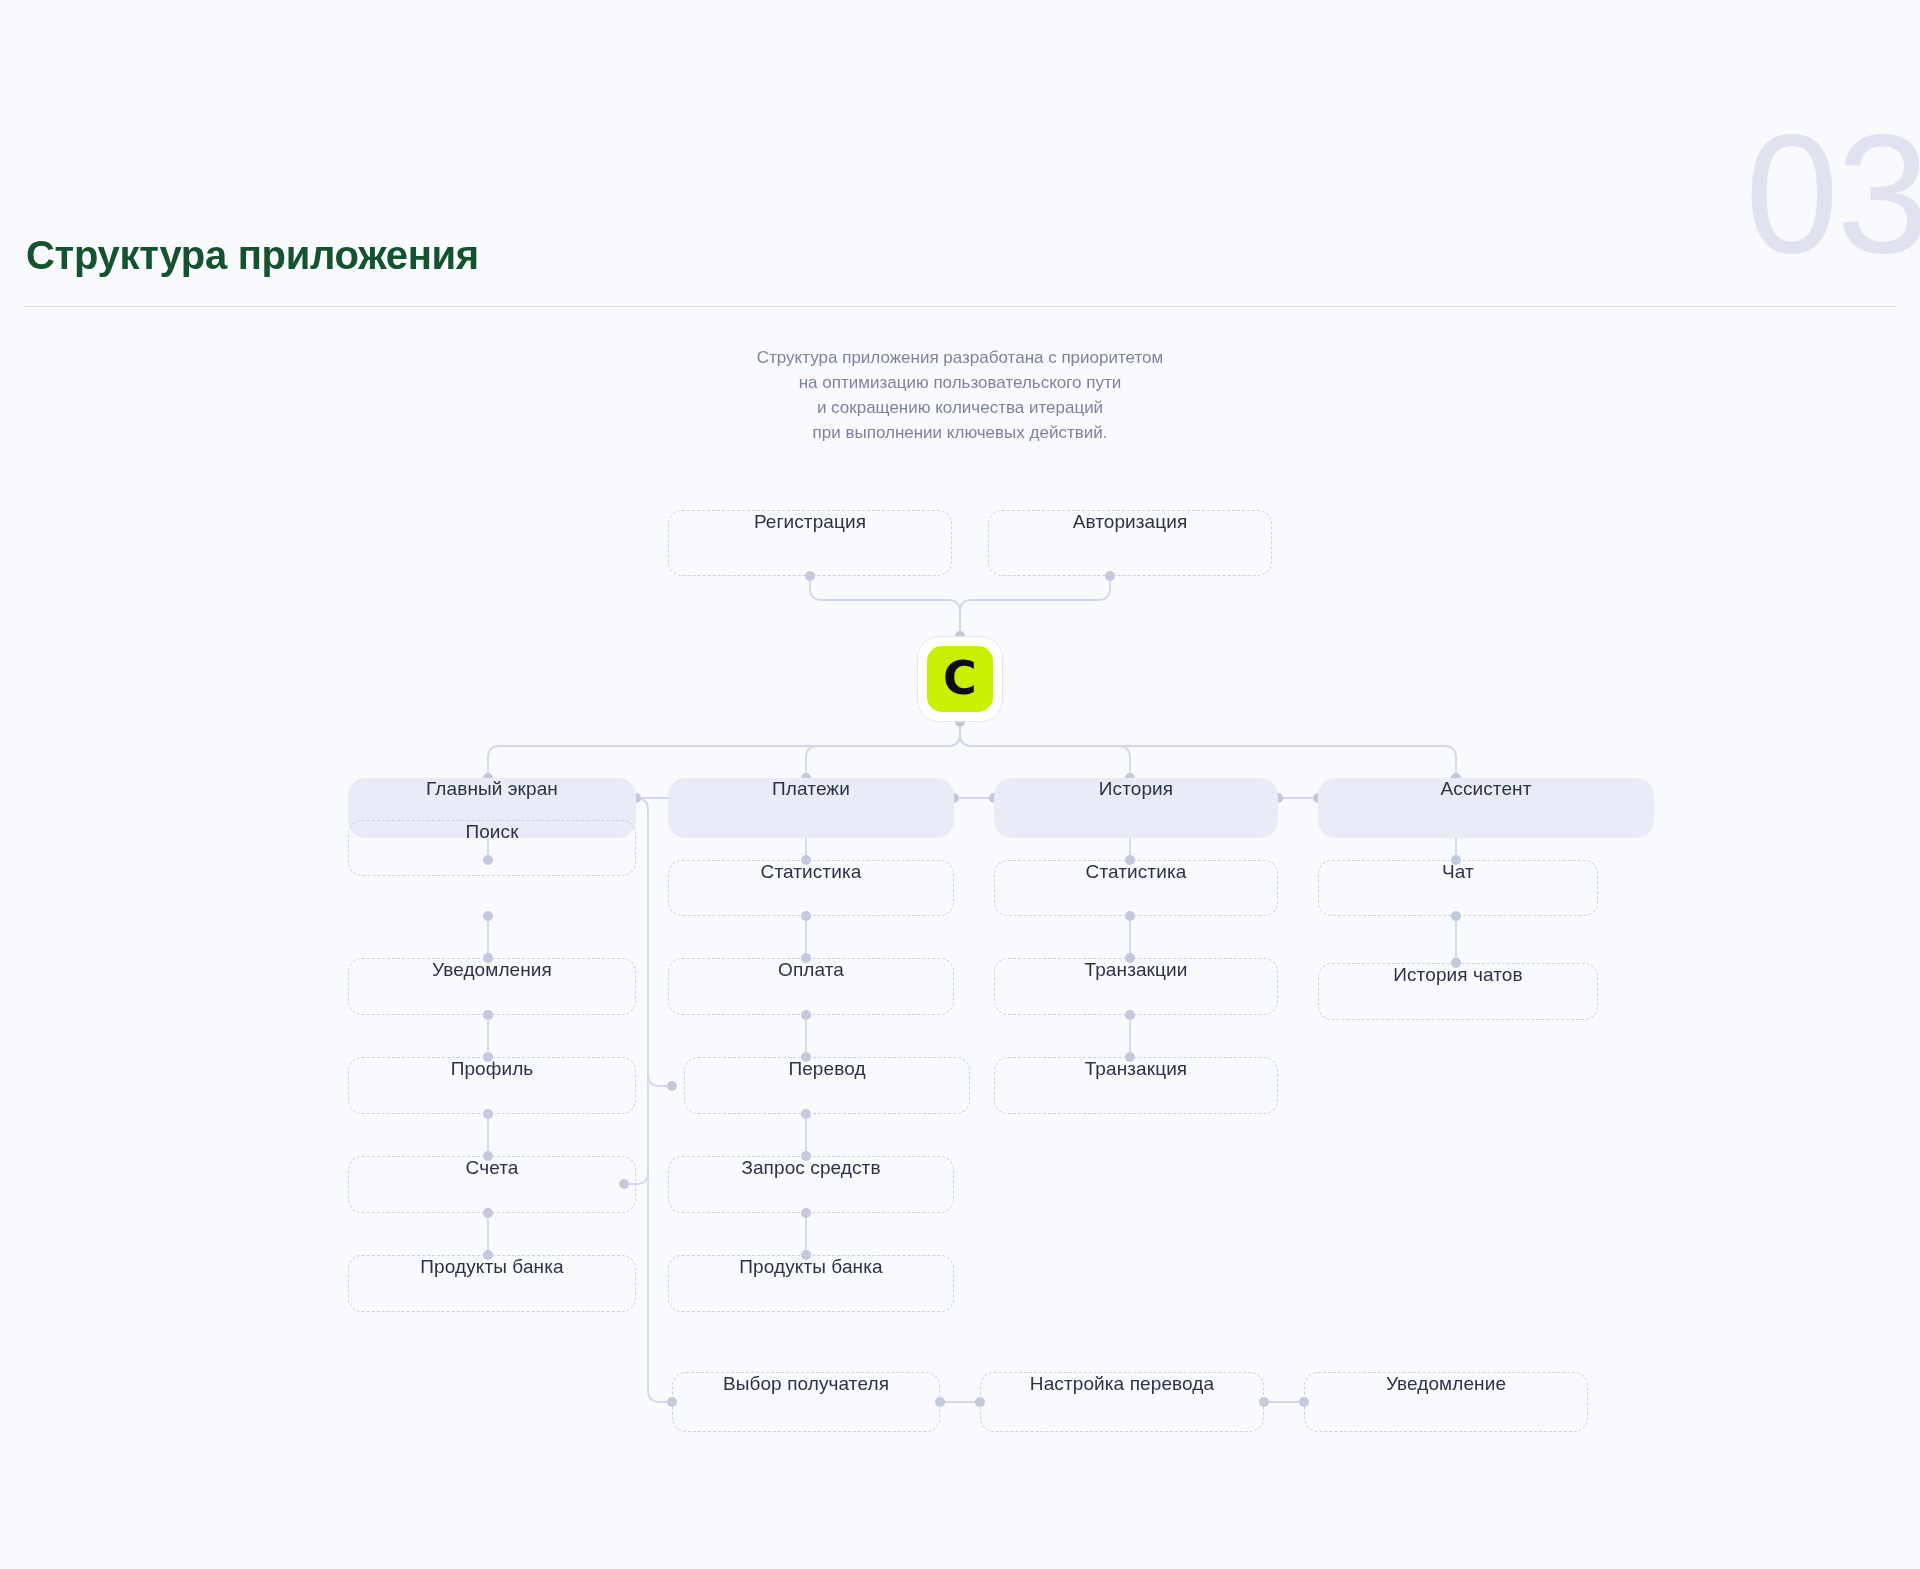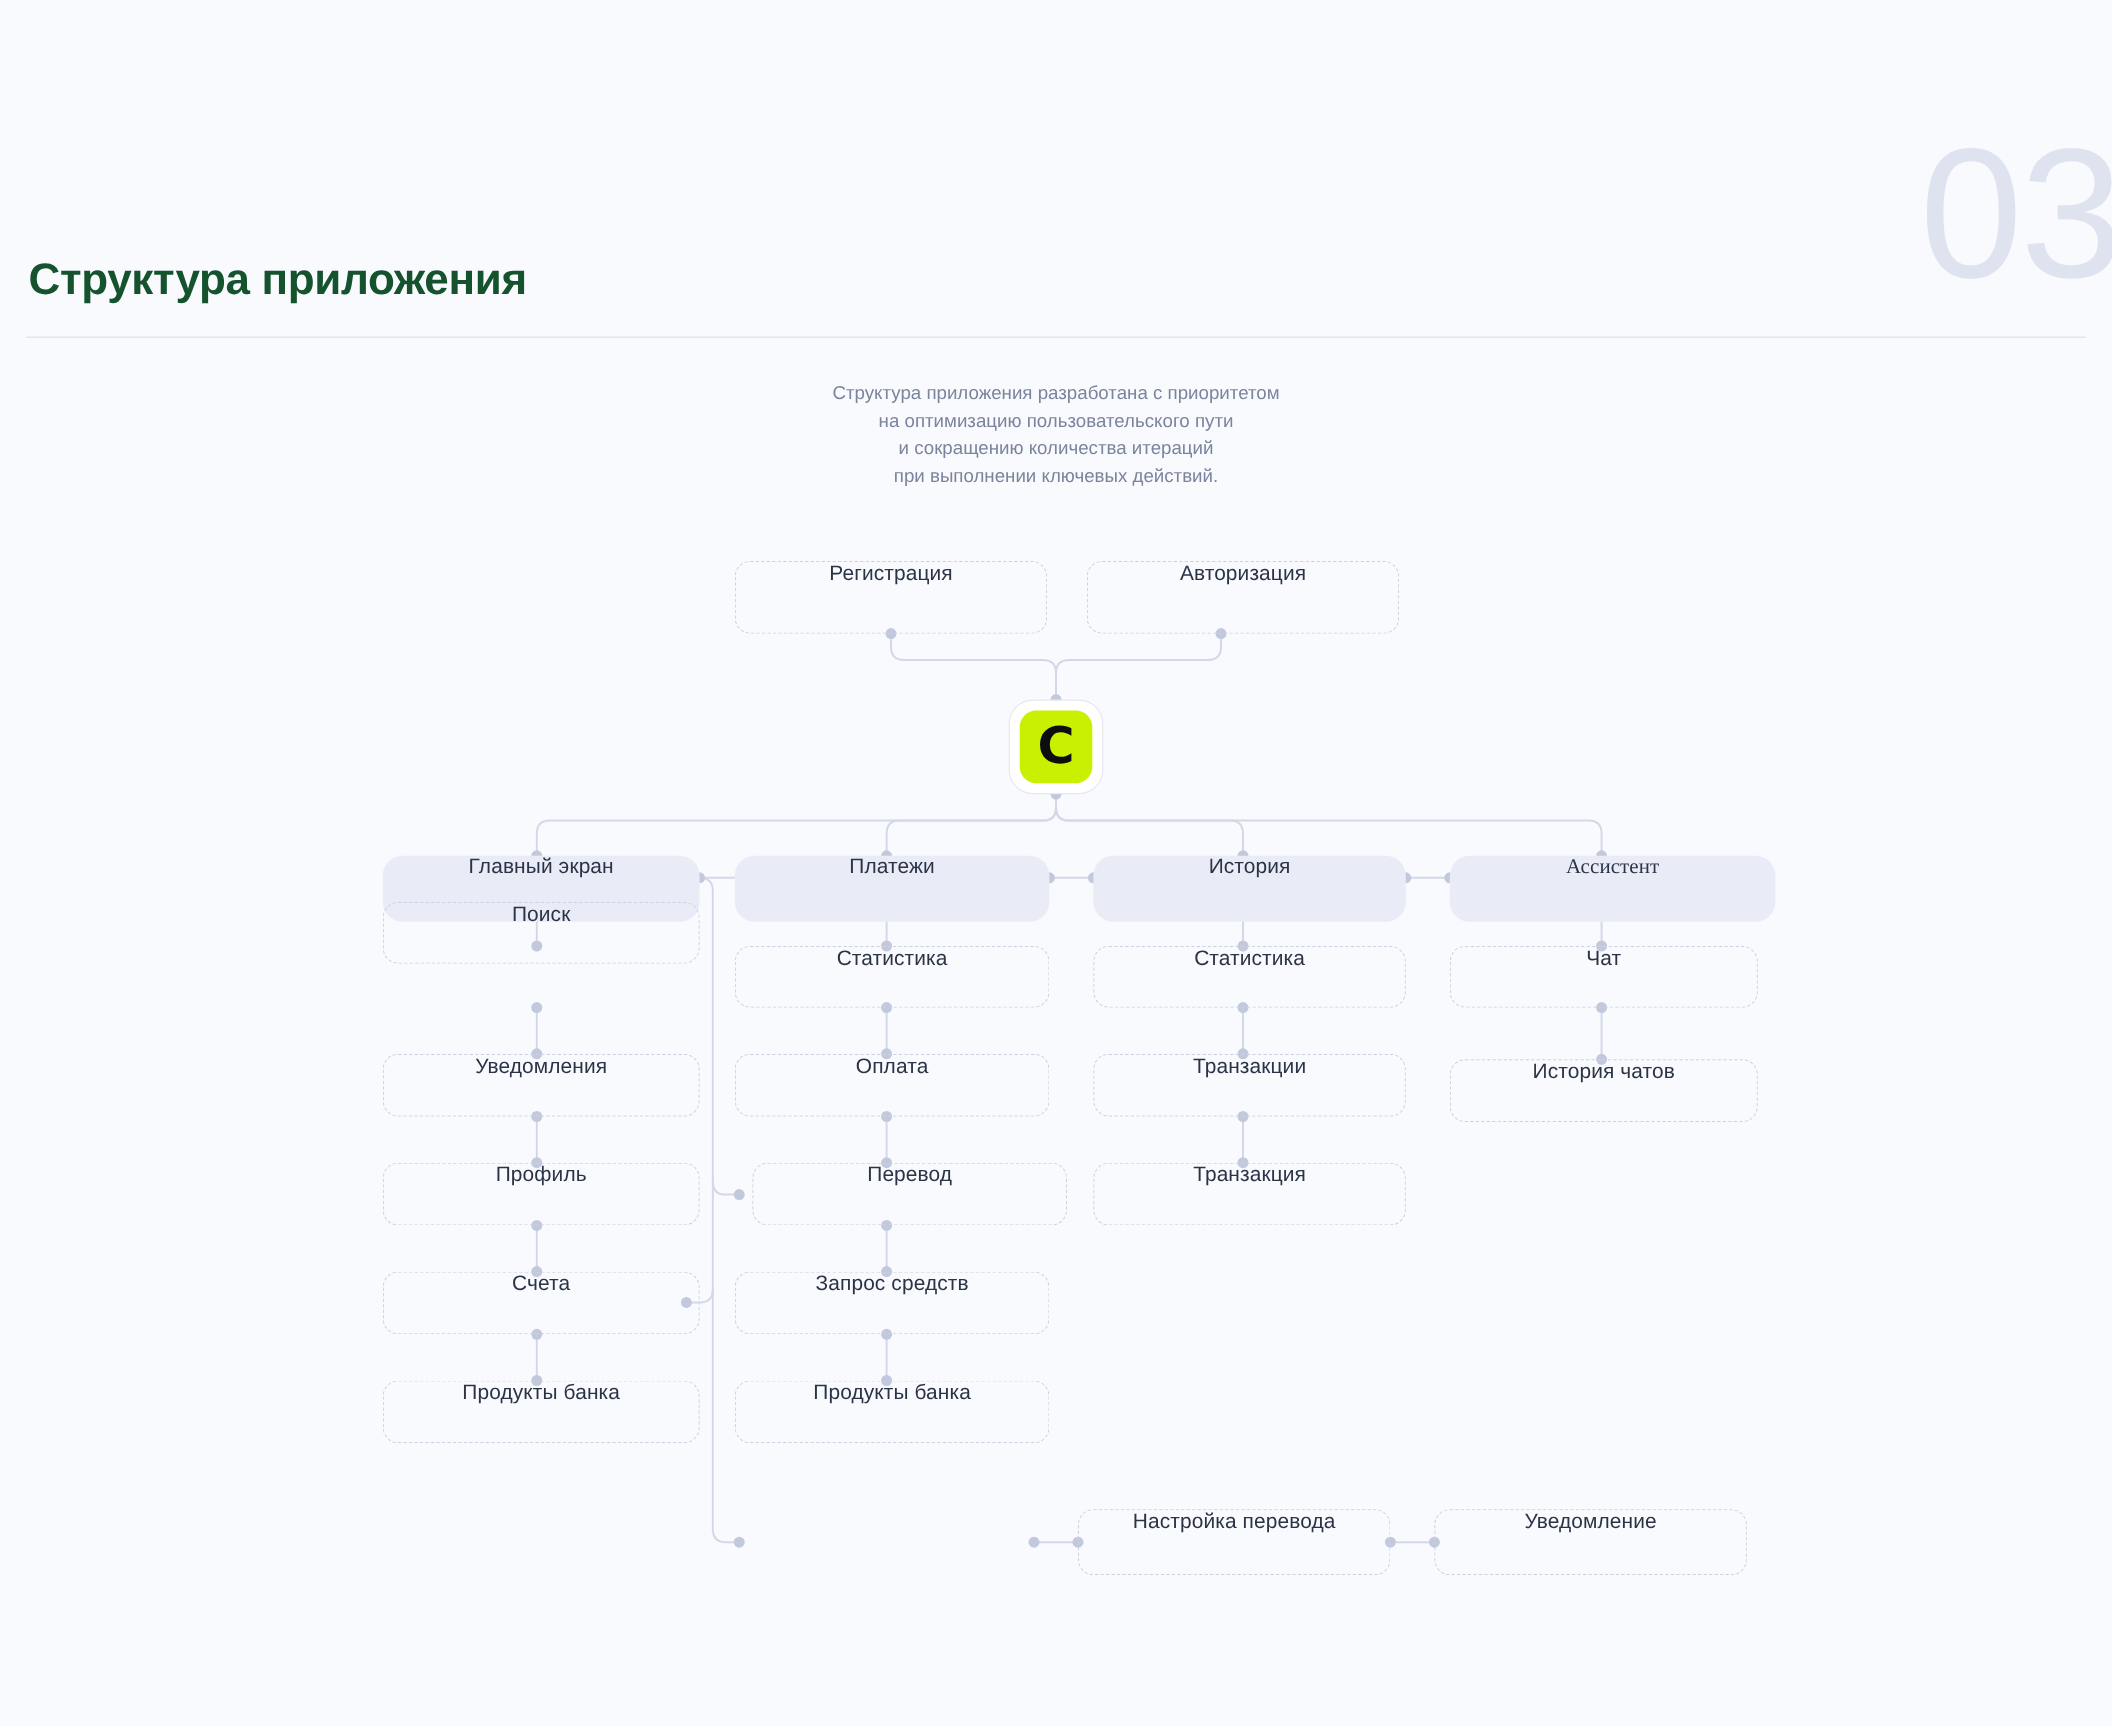--- a/index.html
+++ b/index.html
@@ -230,21 +230,21 @@
 
     <div class="node filled" style="left:348px;top:778px;width:288px;height:60px;">
       <span>Главный экран</span>
     </div>
     <div class="node filled" style="left:668px;top:778px;width:286px;height:60px;">
       <span>Платежи</span>
     </div>
     <div class="node filled" style="left:994px;top:778px;width:284px;height:60px;">
       <span>История</span>
     </div>
-    <div class="node filled" style="left:1318px;top:778px;width:296px;height:60px;font-family:Liberation Serif, serif;">
+    <div class="node filled" style="left:1318px;top:778px;width:336px;height:60px;">
       <span>Ассистент</span>
     </div>
 
     <div class="node dashed" style="left:348px;top:820px;width:288px;height:56px;">
       <span>Поиск</span>
     </div>
     <div class="node dashed" style="left:348px;top:958px;width:288px;height:57px;">
       <span>Уведомления</span>
     </div>
     <div class="node dashed" style="left:348px;top:1057px;width:288px;height:57px;">
@@ -283,20 +283,23 @@
       <span>Транзакция</span>
     </div>
 
     <div class="node dashed" style="left:1318px;top:860px;width:280px;height:56px;">
       <span>Чат</span>
     </div>
     <div class="node dashed" style="left:1318px;top:963px;width:280px;height:57px;">
       <span>История чатов</span>
     </div>
 
+    <div class="node dashed" style="left:672px;top:1372px;width:268px;height:60px;">
+      <span>Выбор получателя</span>
+    </div>
     <div class="node dashed" style="left:980px;top:1372px;width:284px;height:60px;">
       <span>Настройка перевода</span>
     </div>
     <div class="node dashed" style="left:1304px;top:1372px;width:284px;height:60px;">
       <span>Уведомление</span>
     </div>
 
   </div>
 </div>
 

